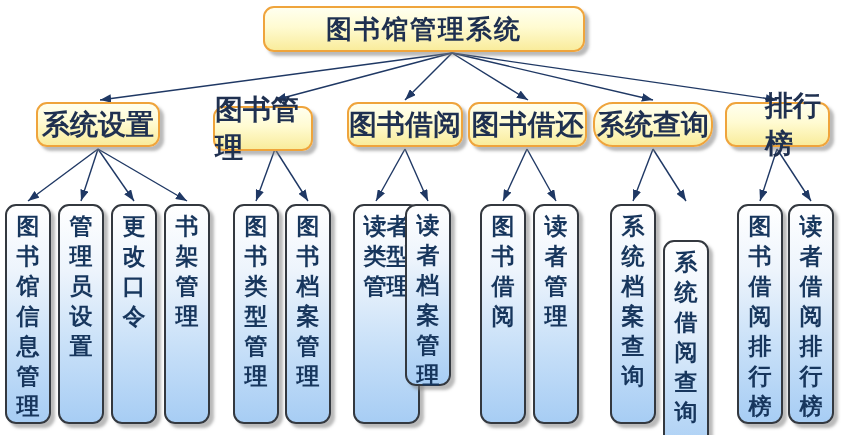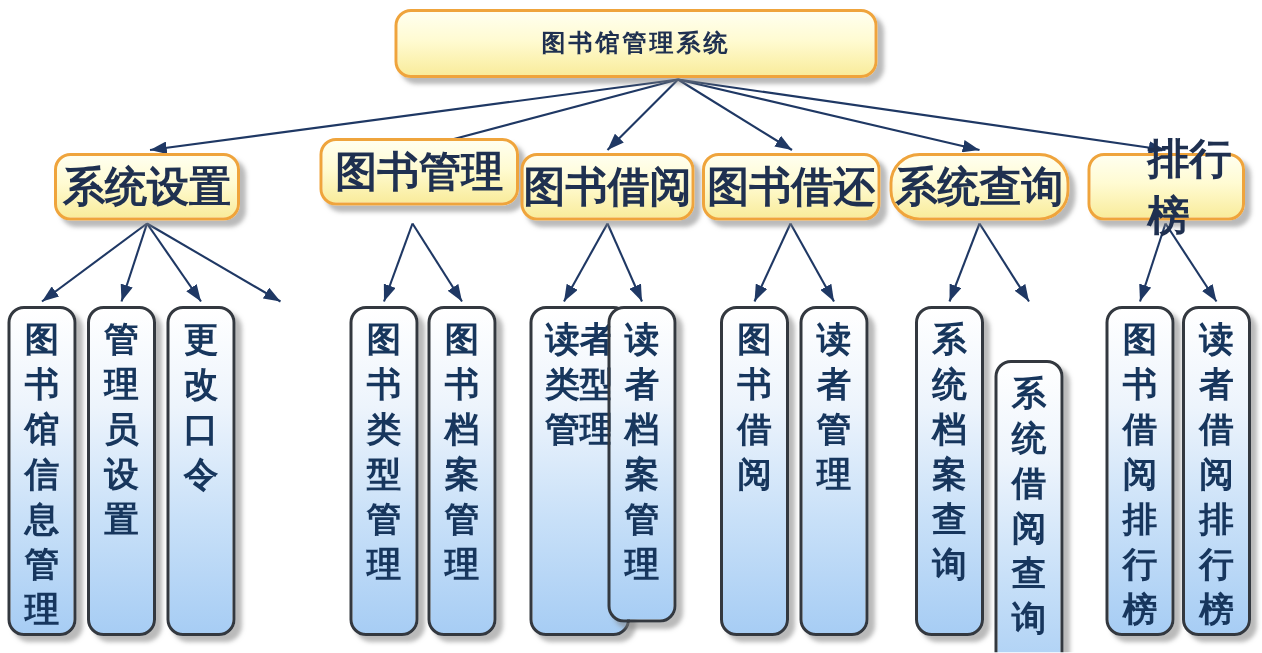--- a/index.html
+++ b/index.html
@@ -29,21 +29,21 @@
     font-weight: bold;
   }
   .ybox {
     background: linear-gradient(180deg, #FFFFEF 0%, #FFFBD2 45%, #F9EC9C 100%);
     border: 2px solid #EFA43C;
     border-radius: 11px;
     box-shadow: 4px 4px 3px rgba(130,130,130,0.55);
     color: #1F3050;
   }
   .root-node {
-    font-size: 16px;
+    font-size: 26px;
     letter-spacing: 2px;
   }
   .branch-node {
     font-size: 28px;
   }
   .leaf-node {
     background: linear-gradient(180deg, #FFFFFF 0%, #EDF4FC 30%, #C8E0F8 65%, #A7CDF4 100%);
     border: 2px solid #33383F;
     border-radius: 11px;
     box-shadow: 4px 4px 3px rgba(130,130,130,0.55);
@@ -94,35 +94,36 @@
       <line x1="653" y1="149" x2="686" y2="201" marker-end="url(#arrowhead)"></line>
 
       <line x1="777" y1="149" x2="760" y2="201" marker-end="url(#arrowhead)"></line>
       <line x1="777" y1="149" x2="811" y2="201" marker-end="url(#arrowhead)"></line>
     </g>
   </svg>
 
   <div class="node ybox root-node" style="left:263px; top:6px; width:322px; height:46px;">图书馆管理系统</div>
 
   <div class="node ybox branch-node" style="left:36px;  top:102px; width:124px; height:45px;">系统设置</div>
-  <div class="node ybox branch-node" style="left:213px; top:92px; width:133px; height:45px;">图书管理</div>
+  <div class="node ybox branch-node" style="left:213px; top:106px; width:100px; height:45px;">图书管理</div>
   <div class="node ybox branch-node" style="left:347px; top:102px; width:116px; height:45px;">图书借阅</div>
   <div class="node ybox branch-node" style="left:468px; top:102px; width:119px; height:45px;">图书借还</div>
   <div class="node ybox branch-node" style="left:593px; top:102px; width:120px; height:45px;border-radius:20px;">系统查询</div>
   <div class="node ybox branch-node" style="left:725px; top:102px; width:105px; height:45px;padding-left:38px;">排行榜</div>
 
   <div class="node leaf-node" style="left:5px;   top:204px; width:46px; height:220px;">图书馆信息管理</div>
   <div class="node leaf-node" style="left:111px; top:204px; width:46px; height:220px;">更改口令</div>
   <div class="node leaf-node" style="left:58px;  top:204px; width:46px; height:220px;">管理员设置</div>
+  <div class="node leaf-node" style="left:164px; top:204px; width:46px; height:220px;">书架管理</div>
 
   <div class="node leaf-node" style="left:233px; top:204px; width:46px; height:220px;">图书类型管理</div>
   <div class="node leaf-node" style="left:285px; top:204px; width:46px; height:220px;">图书档案管理</div>
 
   <div class="node leaf-node" style="left:353px; top:204px; width:67px; height:220px;">读者类型管理</div>
-  <div class="node leaf-node" style="left:405px; top:204px; width:46px; height:211px;">读者档案管理</div>
+  <div class="node leaf-node" style="left:405px; top:204px; width:46px; height:182px;font-family:Liberation Serif, serif;">读者档案管理</div>
 
   <div class="node leaf-node" style="left:480px; top:204px; width:46px; height:220px;">图书借阅</div>
   <div class="node leaf-node" style="left:533px; top:204px; width:46px; height:220px;">读者管理</div>
 
   <div class="node leaf-node" style="left:610px; top:204px; width:46px; height:220px;">系统档案查询</div>
   <div class="node leaf-node" style="left:663px; top:192px; width:46px; height:224px;margin-top:48px;">系统借阅查询</div>
 
   <div class="node leaf-node" style="left:737px; top:204px; width:46px; height:220px;">图书借阅排行榜</div>
   <div class="node leaf-node" style="left:788px; top:204px; width:46px; height:220px;">读者借阅排行榜</div>
 

